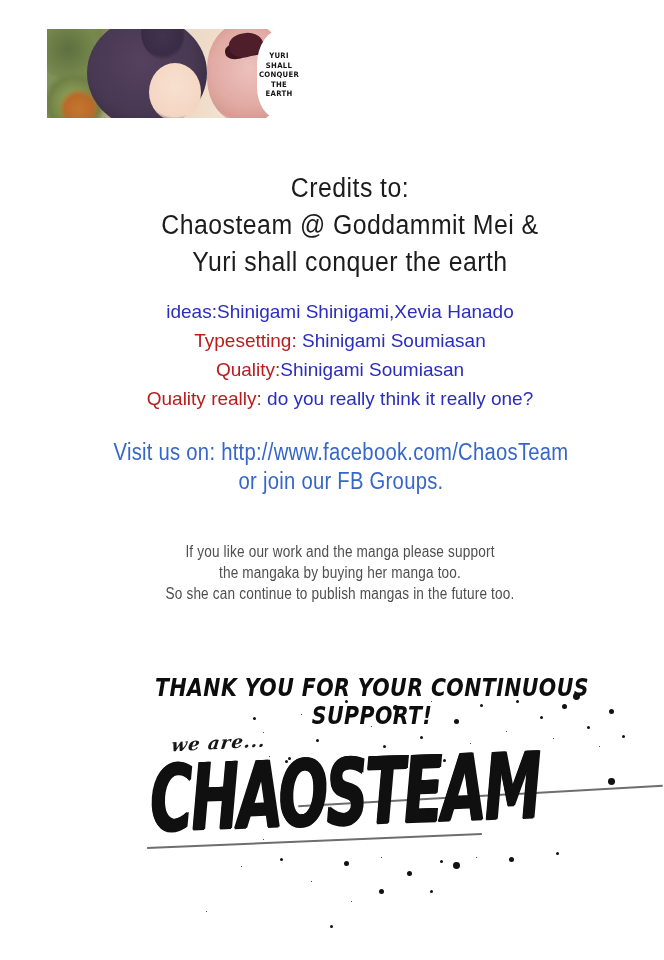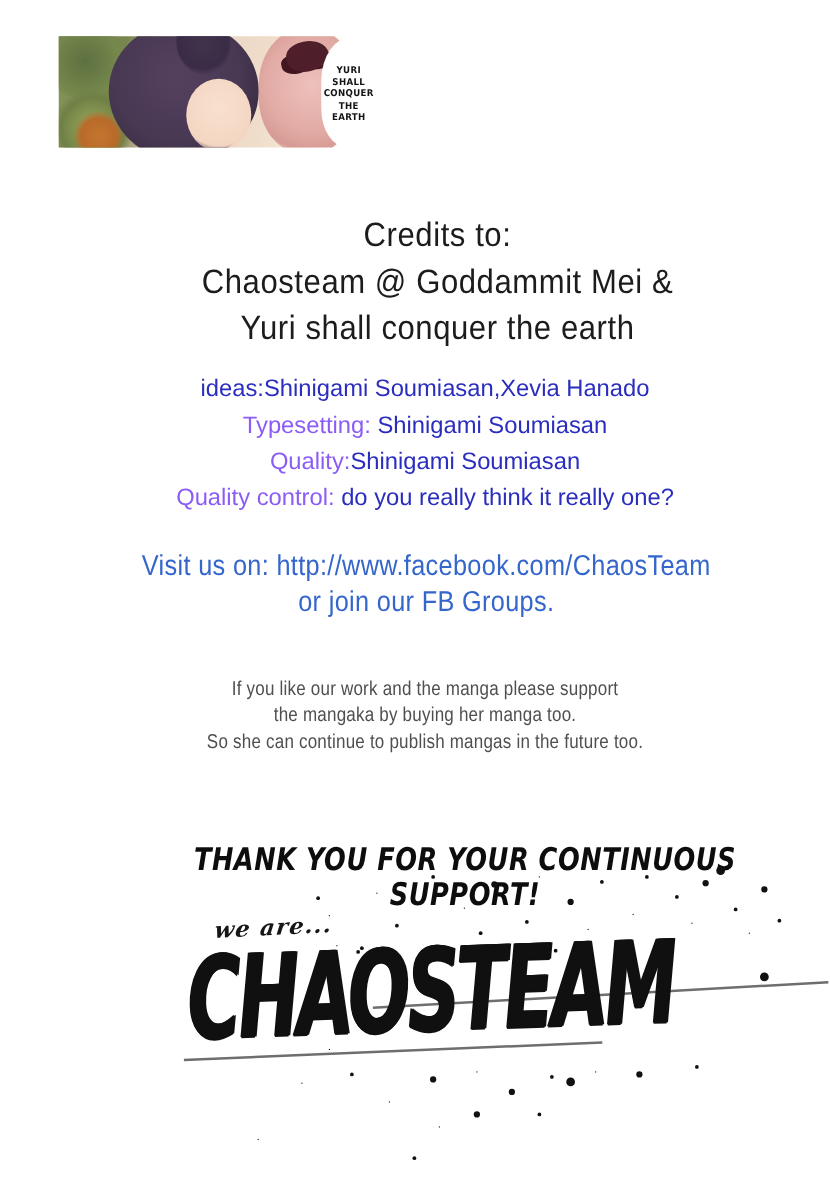--- a/index.html
+++ b/index.html
@@ -44,21 +44,21 @@
   .goddammit{
     position:absolute;left:0;top:24px;width:100%;text-align:center;
     font-family:"DejaVu Sans",sans-serif;font-weight:bold;font-size:28px;
     color:rgba(250,250,250,.93);letter-spacing:1px;transform:scaleX(.82);
     text-shadow:1px 1px 0 rgba(0,0,0,.4), -1px 0 0 rgba(255,255,255,.25);
   }
   
   .abs-block{position:absolute;width:664px;text-align:center;}
   .credits-heading{top:170px;left:18px;font-size:27px;line-height:37px;color:var(--heading_dark);letter-spacing:.5px;transform:scaleX(.92);}
   .credit-list{top:297px;left:8px;font-size:19px;line-height:29px;}
-  .c-label{color:#8b5cf6;}
+  .c-label{color:#b91c1c;}
   .c-label.blue,.c-value{color:var(--credit_blue);}
   .social{top:438px;left:9px;font-size:23px;line-height:29px;color:var(--link_blue);letter-spacing:.3px;transform:scaleX(.88);}
   .social a{color:var(--link_blue);text-decoration:none;}
   .support-note{top:541px;left:8px;font-size:16px;line-height:21px;color:var(--note_gray);letter-spacing:.2px;transform:scaleX(.85);}
   .thanks{
     top:674px;left:40px;font-size:25px;line-height:28px;color:#0d0d0d;
     font-weight:bold;font-style:italic;letter-spacing:.5px;transform:scaleX(.82);
     font-family:"DejaVu Sans",sans-serif;
   }
   
@@ -123,24 +123,24 @@
   </div>
 
 
   <div class="abs-block credits-heading">
     <div>Credits to:</div>
     <div>Chaosteam @ Goddammit Mei &amp;</div>
     <div>Yuri shall conquer the earth</div>
   </div>
 
   <div class="abs-block credit-list">
-    <div><span class="c-label blue">ideas:</span><span class="c-value">Shinigami Soumiasan,Xevia Hanado</span></div>
+    <div><span class="c-label blue">ideas:</span><span class="c-value">Shinigami Shinigami,Xevia Hanado</span></div>
     <div><span class="c-label">Typesetting: </span><span class="c-value">Shinigami Soumiasan</span></div>
     <div><span class="c-label">Quality:</span><span class="c-value">Shinigami Soumiasan</span></div>
-    <div><span class="c-label">Quality control: </span><span class="c-value">do you really think it really one?</span></div>
+    <div><span class="c-label">Quality really: </span><span class="c-value">do you really think it really one?</span></div>
   </div>
 
   <div class="abs-block social">
     <div><span>Visit us on: </span><a href="#">http://www.facebook.com/ChaosTeam</a></div>
     <div>or join our FB Groups.</div>
   </div>
 
   <div class="abs-block support-note">
     <div>If you like our work and the manga please support</div>
     <div>the mangaka by buying her manga too.</div>

